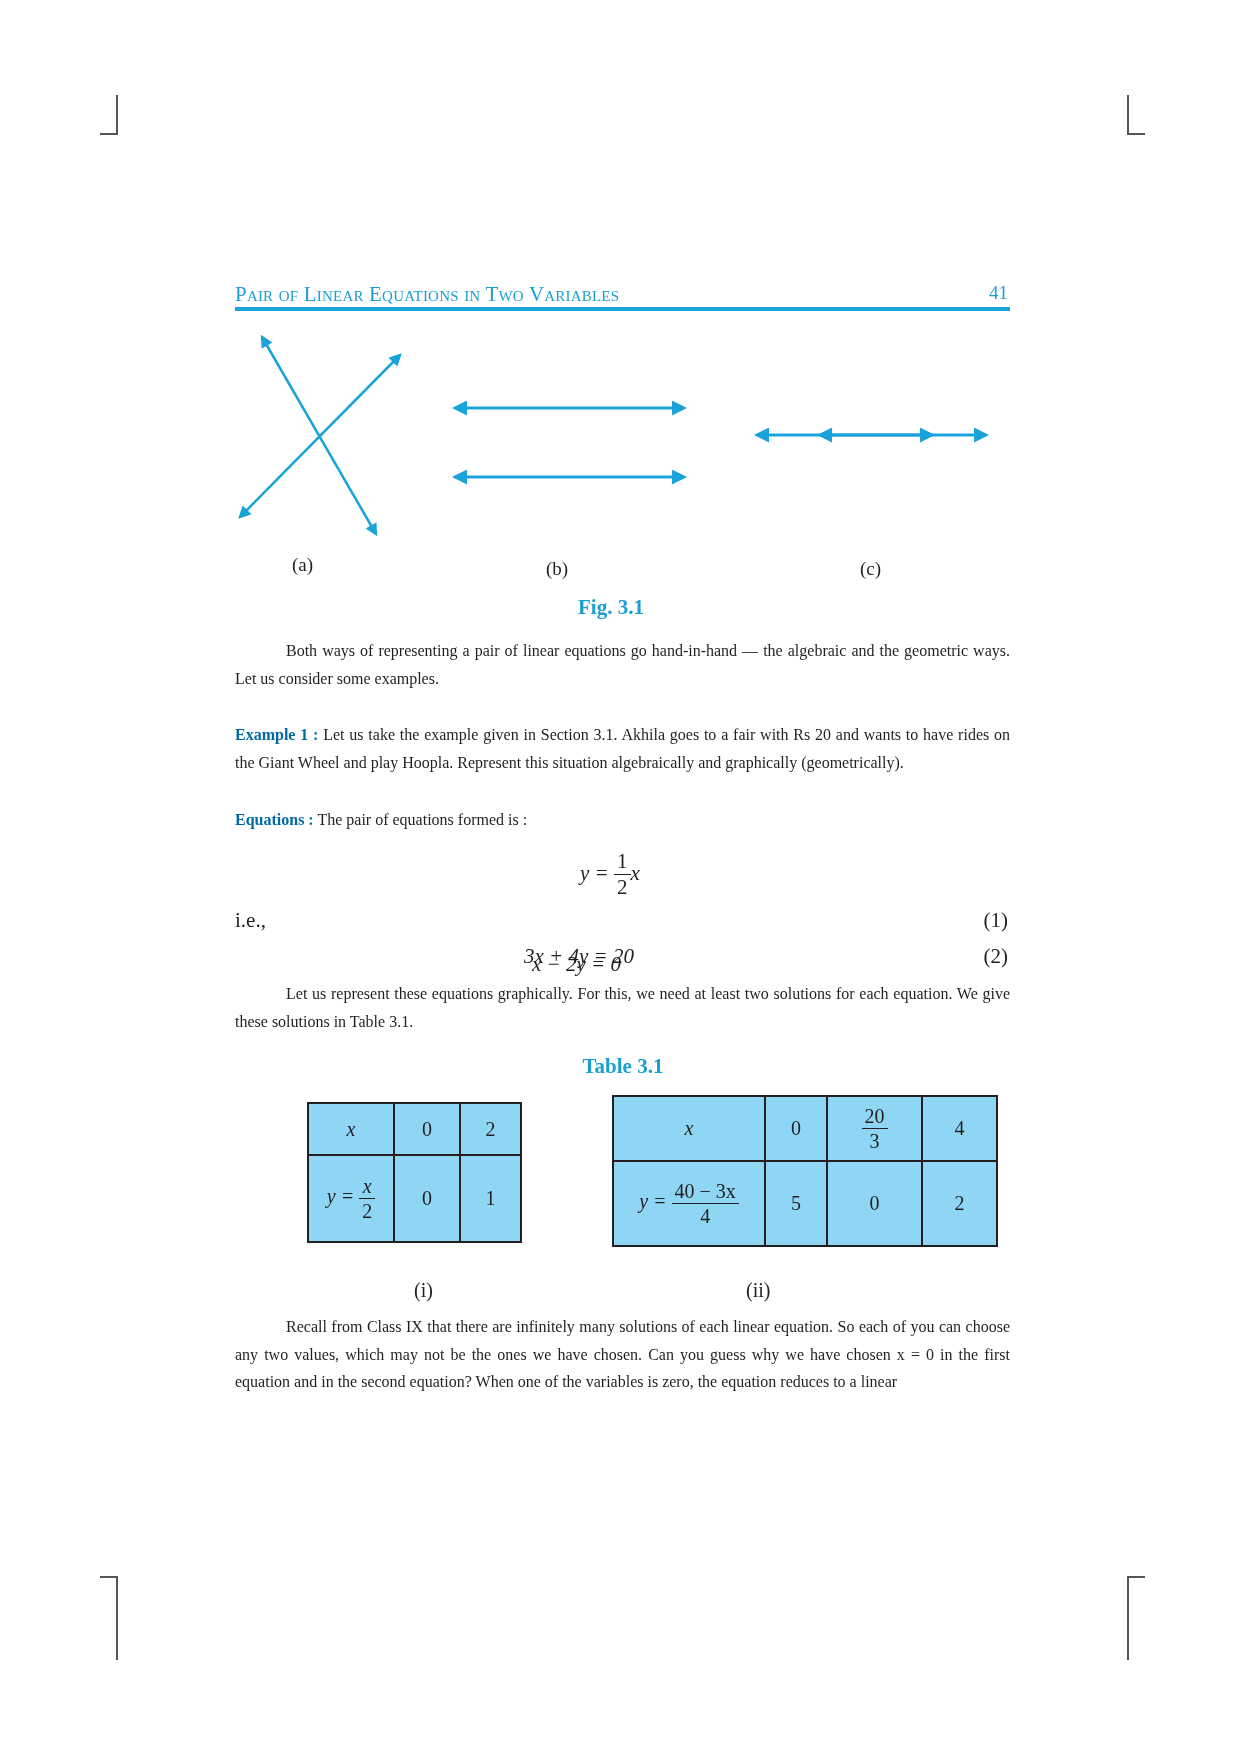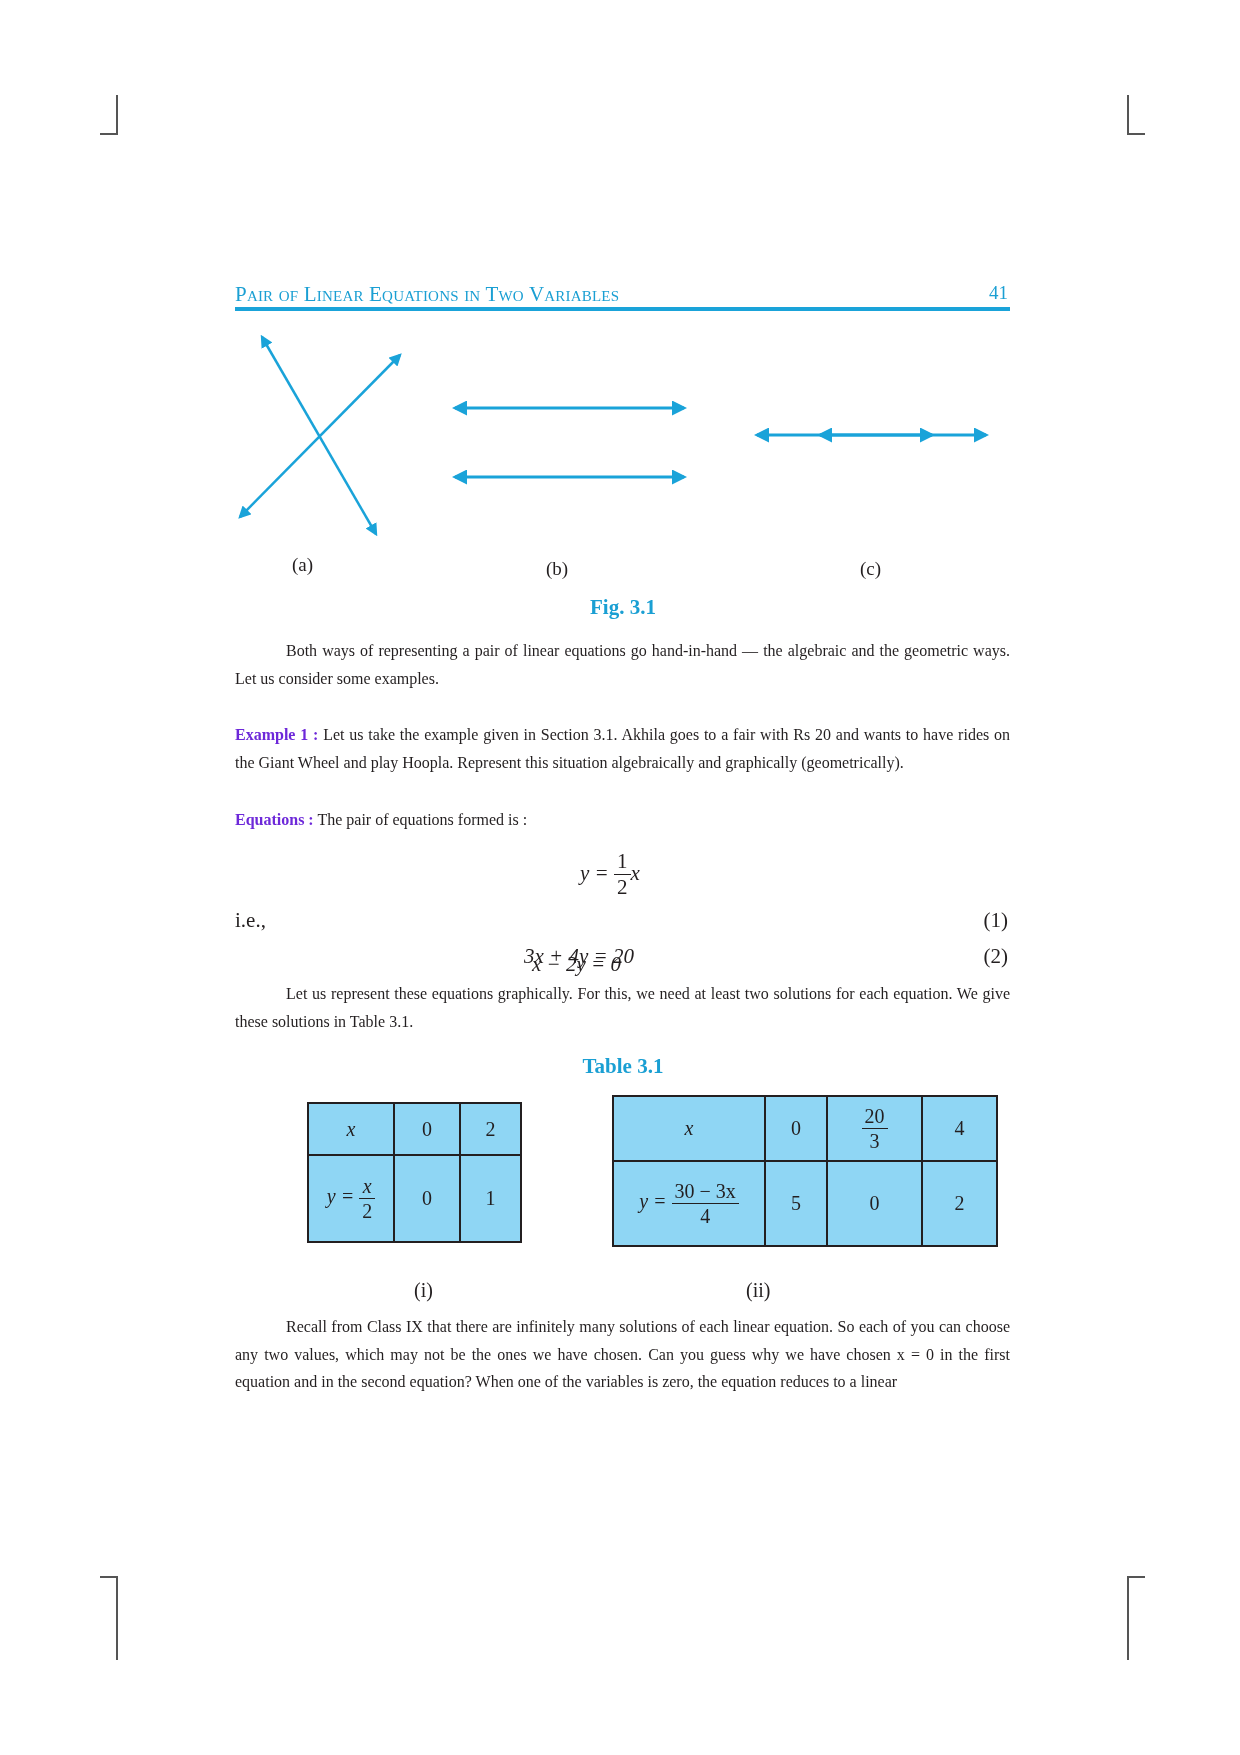--- a/index.html
+++ b/index.html
@@ -6,21 +6,21 @@
   body{width:1240px;height:1755px;position:relative;overflow:hidden;font-family:"Liberation Serif","DejaVu Serif",serif;color:#231f20;}
   .abs{position:absolute;}
   .crop{position:absolute;background:#555;}
   .hdr{position:absolute;left:235px;top:282px;font-size:21px;color:#1a9fd3;letter-spacing:0.2px;font-variant:small-caps;}
   .pgno{position:absolute;right:232px;top:282px;font-size:19px;color:#1a9fd3;}
   .rule{position:absolute;left:235px;top:307px;width:775px;height:4px;background:#1aa3d9;}
   .fig-label{position:absolute;font-size:19px;}
   .caption{position:absolute;font-size:21px;font-weight:bold;color:#1a9fd3;text-align:center;}
   .para{position:absolute;left:235px;width:775px;font-size:16px;line-height:27.5px;text-align:justify;}
   .indent{text-indent:51px;}
-  .para .lbl{color:#6d28d9;font-weight:bold;}
+  .para .lbl{color:#0369a1;font-weight:bold;}
   .eq{position:absolute;font-size:21px;white-space:nowrap;}
   i{font-style:italic;}
   .frac{display:inline-block;vertical-align:middle;text-align:center;line-height:1.2;}
   .frac .num{display:block;border-bottom:1.3px solid #231f20;padding:0 3px;}
   .frac .den{display:block;padding:0 3px;}
   table.sol{position:absolute;border-collapse:collapse;background:#8fd6f4;}
   table.sol td{border:2px solid #231f20;text-align:center;vertical-align:middle;font-size:20px;padding:0;}
   .sub{position:absolute;font-size:20px;}
 </style>
 </head>
@@ -54,21 +54,21 @@
     <line x1="455" y1="477" x2="684" y2="477" marker-start="url(#ah)" marker-end="url(#ah)"></line>
   </g>
   <g stroke="#1aa3d9" stroke-width="3" fill="none">
     <line x1="757" y1="435" x2="986" y2="435" marker-start="url(#ah)" marker-end="url(#ah)"></line>
     <line x1="820" y1="435" x2="932" y2="435" marker-start="url(#ah)" marker-end="url(#ah)"></line>
   </g>
 </svg>
 <div class="fig-label" style="left:292px;top:554px;">(a)</div>
 <div class="fig-label" style="left:546px;top:558px;">(b)</div>
 <div class="fig-label" style="left:860px;top:558px;">(c)</div>
-<div class="caption" style="left:560px;top:595px;width:126px;">Fig. 3.1</div>
+<div class="caption" style="left:548px;top:595px;width:126px;">Fig. 3.1</div>
 
 <div class="para indent" style="top:637px;">Both ways of representing a pair of linear equations go hand-in-hand — the algebraic and the geometric ways. Let us consider some examples.</div>
 
 <div class="para" style="top:721px;">
   <span class="lbl">Example 1 :</span><span> Let us take the example given in Section 3.1. Akhila goes to a fair with Rs 20 and wants to have rides on the Giant Wheel and play Hoopla. Represent this situation algebraically and graphically (geometrically).</span>
 </div>
 <div class="para" style="top:806px;">
   <span class="lbl">Equations :</span><span> The pair of equations formed is :</span>
 </div>
 
@@ -103,21 +103,21 @@
 
 <table class="sol" style="left:612px;top:1095px;width:386px;height:152px;">
   <tbody>
       <tr style="height:65px;">
     <td style="width:150px;"><i>x</i></td>
     <td style="width:60px;">0</td>
     <td style="width:93px;"><span class="frac"><span class="num">20</span><span class="den">3</span></span></td>
     <td>4</td>
   </tr>
   <tr>
-    <td><i>y =</i> <span class="frac"><span class="num">30 − 3x</span><span class="den">4</span></span></td>
+    <td><i>y =</i> <span class="frac"><span class="num">40 − 3x</span><span class="den">4</span></span></td>
     <td>5</td>
     <td>0</td>
     <td>2</td>
   </tr>
 </tbody>
   </table>
 
 <div class="sub" style="left:414px;top:1279px;">(i)</div>
 <div class="sub" style="left:746px;top:1279px;">(ii)</div>
 

